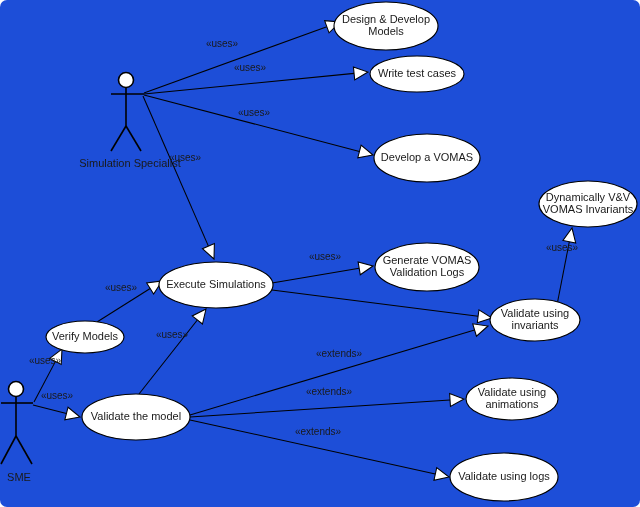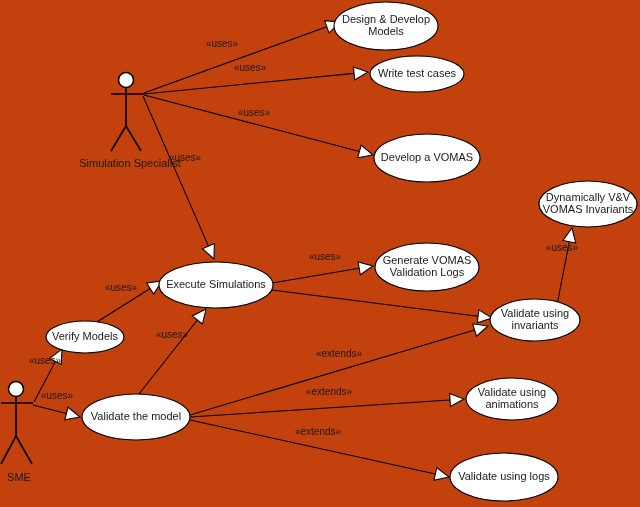--- a/index.html
+++ b/index.html
@@ -10,21 +10,22 @@
   body {
     width: 640px;
     height: 507px;
     font-family: "Liberation Sans", sans-serif;
     overflow: hidden;
   }
   #diagram-root {
     position: relative;
     width: 640px;
     height: 507px;
-    background: #c2410c;
+    background: #1d4ed8;
+    border-radius: 7px;
   }
   svg#uml {
     display: block;
     width: 640px;
     height: 507px;
   }
   .ellipse-shape {
     fill: #ffffff;
     stroke: #000000;
     stroke-width: 1.15;

